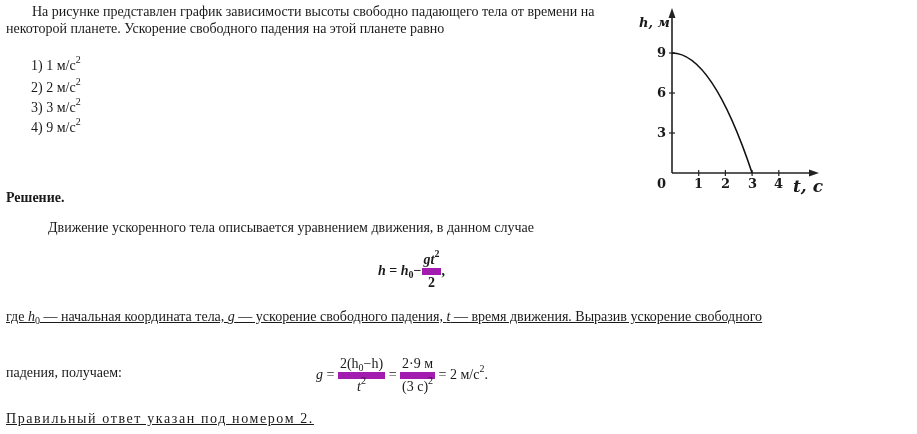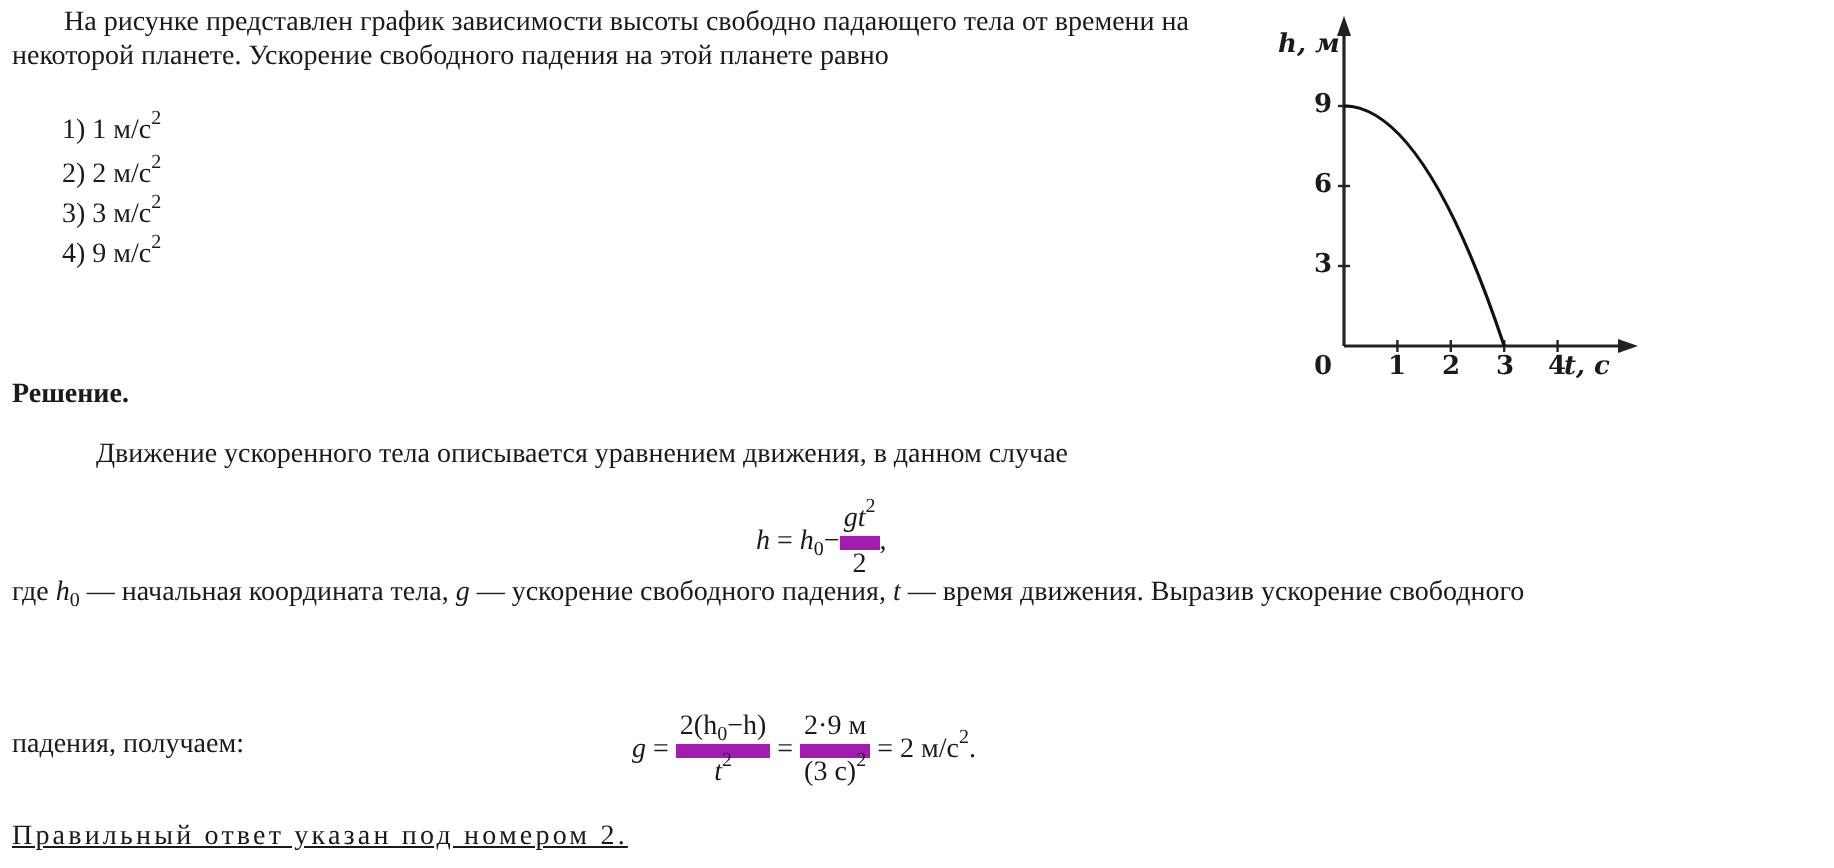--- a/index.html
+++ b/index.html
@@ -49,33 +49,33 @@
   </svg>
   <div class="abs bold" style="left:9px; top:10px; font-size:13px; font-family:'DejaVu Serif',serif;"><span class="ital">h, м</span></div>
   <div class="abs bold" style="left:27px; top:40px; font-size:13px; font-family:'DejaVu Serif',serif;">9</div>
   <div class="abs bold" style="left:27px; top:80px; font-size:13px; font-family:'DejaVu Serif',serif;">6</div>
   <div class="abs bold" style="left:27px; top:120px; font-size:13px; font-family:'DejaVu Serif',serif;">3</div>
   <div class="abs bold" style="left:27px; top:171px; font-size:13px; font-family:'DejaVu Serif',serif;">0</div>
   <div class="abs bold" style="left:64px; top:171px; font-size:13px; font-family:'DejaVu Serif',serif;">1</div>
   <div class="abs bold" style="left:91px; top:171px; font-size:13px; font-family:'DejaVu Serif',serif;">2</div>
   <div class="abs bold" style="left:118px; top:171px; font-size:13px; font-family:'DejaVu Serif',serif;">3</div>
   <div class="abs bold" style="left:144px; top:171px; font-size:13px; font-family:'DejaVu Serif',serif;">4</div>
-  <div class="abs bold" style="left:152px; top:171px; font-size:13px; font-family:'DejaVu Serif',serif;"><span class="ital">t, с</span></div>
+  <div class="abs bold" style="left:163px; top:171px; font-size:17px; font-family:'DejaVu Serif',serif;"><span class="ital">t, с</span></div>
 </div>
 
 <div class="abs bold" style="left:6px; top:190px;">Решение.</div>
 <div class="abs" style="left:32px; top:220px;margin-left:16px;">Движение ускоренного тела описывается уравнением движения, в данном случае</div>
 
-<div class="abs" style="left:378px; top:252px;">
+<div class="abs" style="left:378px; top:252px;font-weight:bold;">
   <span class="ital">h</span>
   <span>=</span>
   <span class="ital">h</span><sub>0</sub><span>−</span><span class="frac"><span class="num"><span class="ital">gt</span><sup>2</sup></span><span class="den">2</span></span><span>,</span>
 </div>
 
-<div class="abs" style="left:6px; top:289px;">
+<div class="abs" style="left:6px; top:309px;text-decoration:underline;">
   <span>где </span><span class="ital">h</span><sub>0</sub><span> — начальная координата тела, </span><span class="ital">g</span><span> — ускорение свободного падения, </span><span class="ital">t</span><span> — время движения. Выразив ускорение свободного</span>
 </div>
 <div class="abs" style="left:6px; top:323px;margin-top:42px;">падения, получаем:</div>
 
 <div class="abs" style="left:316px; top:356px;">
   <span class="ital">g</span>
   <span>=</span>
   <span class="frac"><span class="num"><span>2(h</span><sub>0</sub><span>−h)</span></span><span class="den"><span class="ital">t</span><sup>2</sup></span></span>
   <span>=</span>
   <span class="frac"><span class="num">2·9 м</span><span class="den"><span>(3 с)</span><sup>2</sup></span></span>

